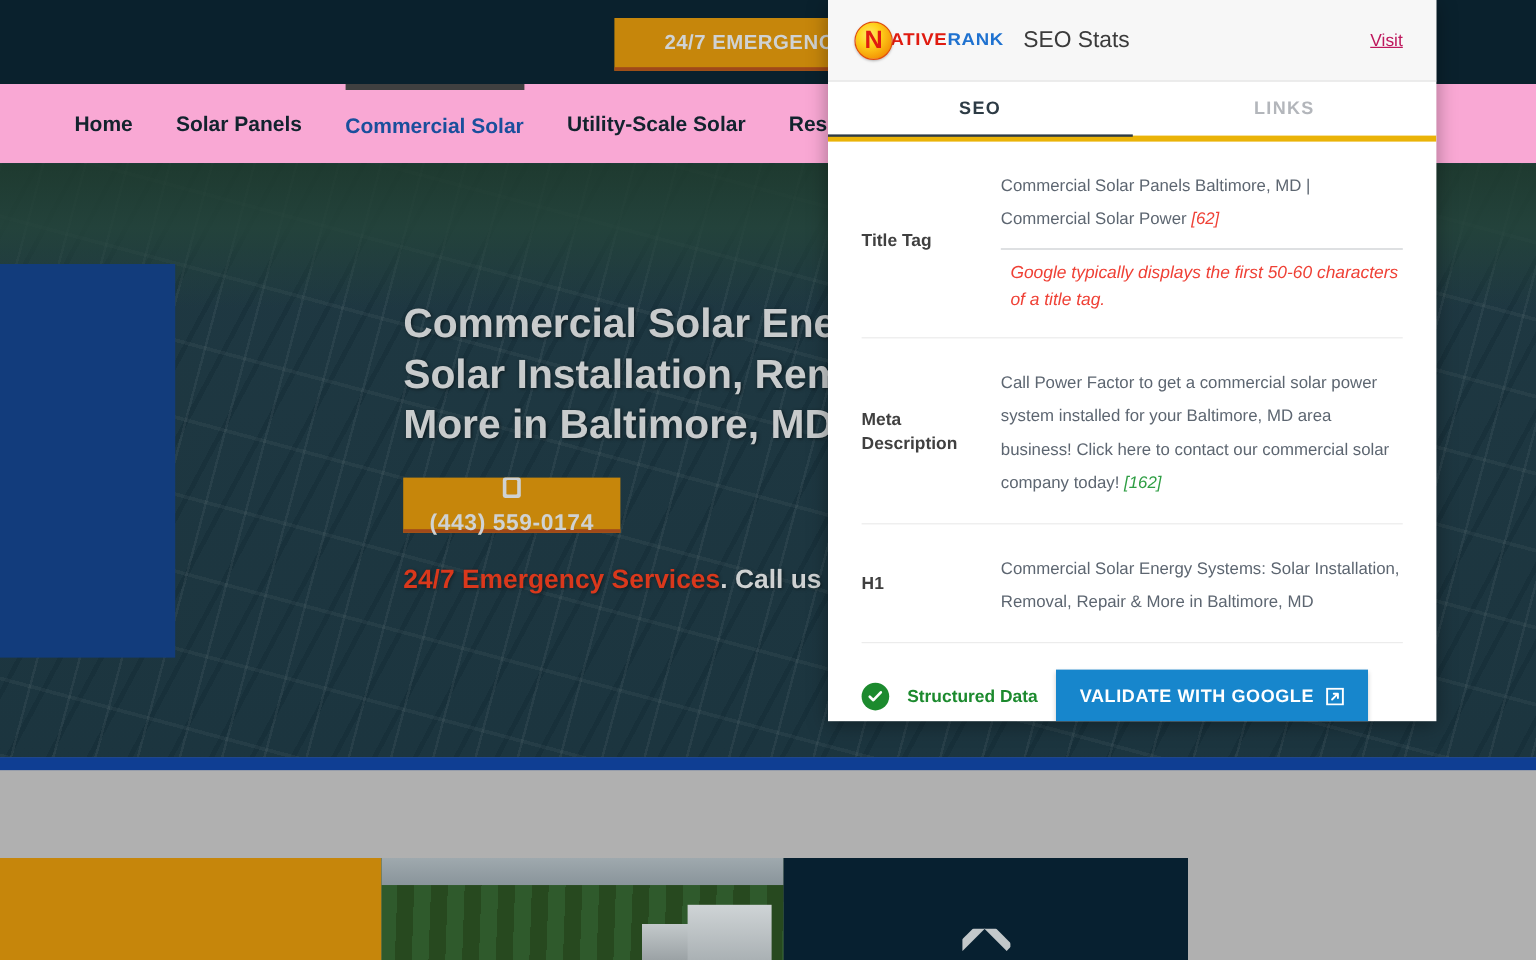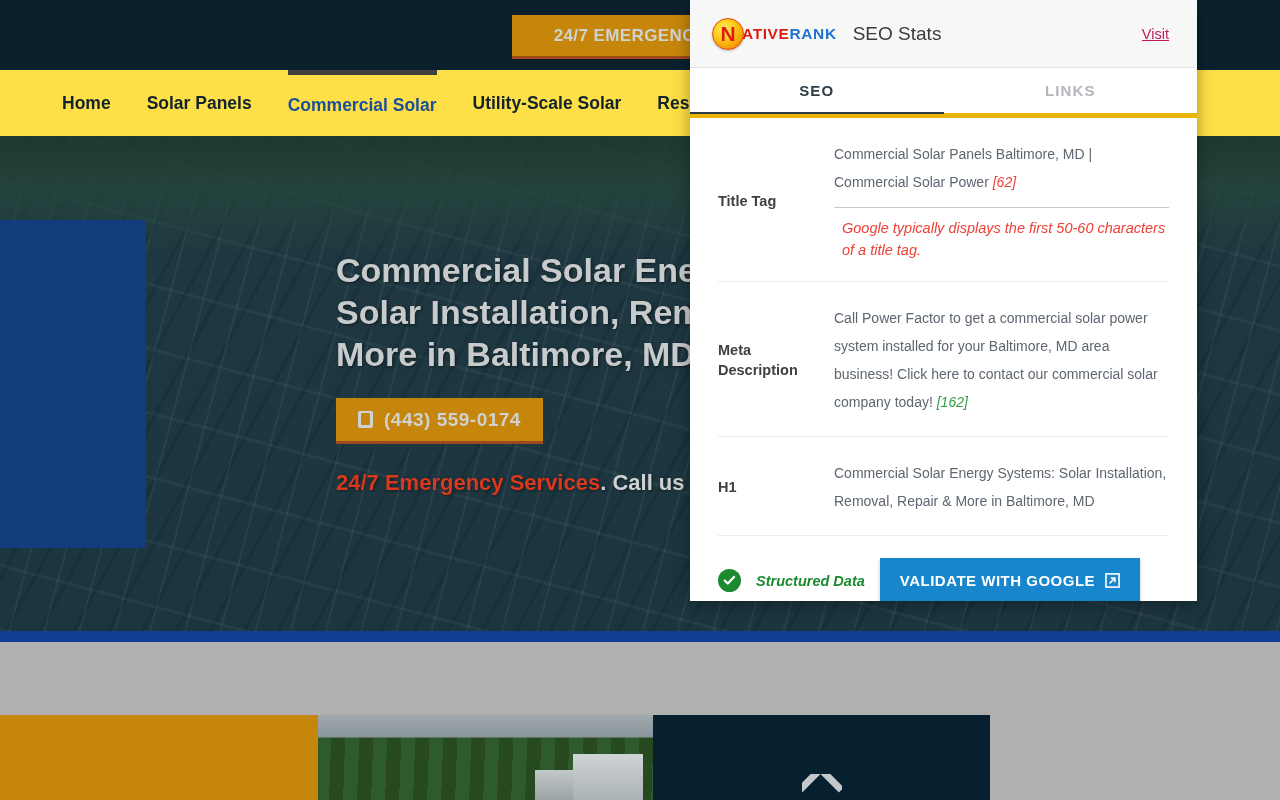--- a/index.html
+++ b/index.html
@@ -21,21 +21,21 @@
     position: absolute; left: 512px; top: 15px;
     width: 330px; height: 44px;
     background: #c6860b;
     border-bottom: 3px solid #a0491a;
     display: flex; align-items: center; justify-content: center;
     color: #cfd2d3; font-weight: bold; font-size: 17px; letter-spacing: .4px;
     white-space: nowrap; overflow: hidden;
   }
   .site-nav {
     position: absolute; left: 0; top: 70px; width: 1280px; height: 66px;
-    background: #fde047;
+    background: #f9a8d4;
     display: flex; align-items: center; gap: 36px; padding-left: 62px;
     overflow: hidden;
   }
   .nav-item {
     font-size: 17.5px; font-weight: bold; color: #12232e;
     white-space: nowrap; height: 66px; display: flex; align-items: center;
   }
   .nav-item.active { color: #1a4f9c; border-top: 5px solid #404040; }
 
   
@@ -72,21 +72,21 @@
   .hero-h1 {
     position: absolute; left: 336px; top: 249px; width: 620px;
     color: #c8cbcc; font-size: 34px; font-weight: bold; line-height: 42px;
     text-shadow: 1px 1px 3px rgba(0,0,0,.5);
   }
   .phone-btn {
     position: absolute; left: 336px; top: 398px;
     height: 46px; padding: 0 22px;
     background: #c6860b; border-bottom: 3px solid #a0491a;
     display: flex; align-items: center; gap: 11px;
-    color: #cfd2d3; font-size: 19px; font-weight: bold; letter-spacing: .5px;
+    color: #cfd2d3; font-size: 19px; font-weight: bold; letter-spacing: .5px; flex-direction: column;
   }
   .phone-glyph {
     width: 15px; height: 17px; background: #cfd2d3; border-radius: 2px;
     position: relative; flex: none;
   }
   .phone-glyph::after {
     content: ""; position: absolute; left: 3px; top: 2px;
     width: 9px; height: 12px; border-radius: 1px;
     background: #c6860b;
   }
@@ -214,21 +214,21 @@
 
   .sd-row {
     display: flex; align-items: center; gap: 15px;
     padding: 22px 0 22px 0; border-bottom: 1px solid #ececec;
   }
   .check-icon {
     width: 23px; height: 23px; border-radius: 50%; background: #1c8a2e;
     display: flex; align-items: center; justify-content: center; flex: none;
   }
   .check-icon svg { display: block; }
-  .sd-label { font-size: 14.5px; font-weight: bold; color: #1c8a2e; font-style: italic; }
+  .sd-label { font-size: 14.5px; font-weight: bold; color: #1c8a2e; }
   .validate-btn {
     background: #1786cc; border: none; color: #fff;
     font-family: "Liberation Sans", sans-serif;
     font-size: 15px; font-weight: bold; letter-spacing: .5px;
     padding: 14px 20px; display: flex; align-items: center; gap: 10px;
     cursor: pointer; box-shadow: 0 2px 4px rgba(0,0,0,.22);
   }
   .ext-icon { width: 15px; height: 15px; flex: none; }
 </style>
 </head>

